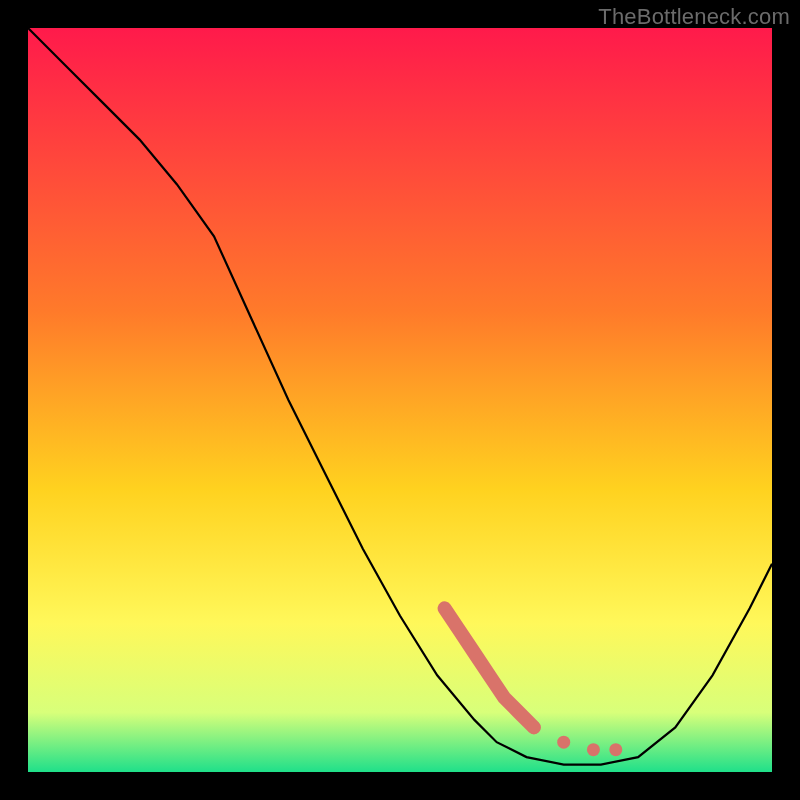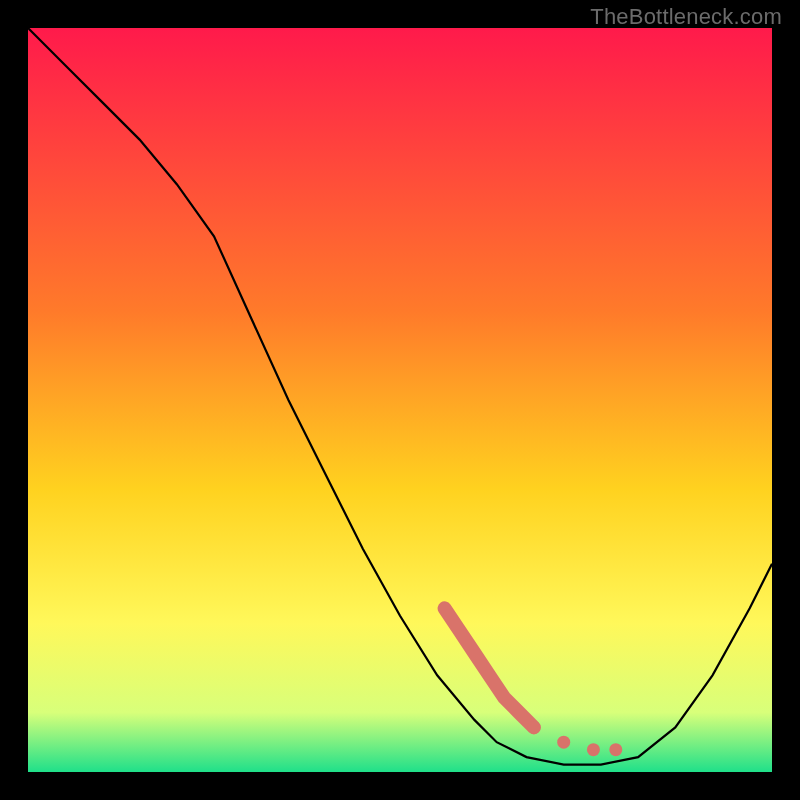--- a/index.html
+++ b/index.html
@@ -22,21 +22,21 @@
   .plot {
     position: absolute;
     left: 0;
     top: 0;
     width: 744px;
     height: 744px;
   }
   .watermark {
     position: absolute;
     top: 4px;
-    right: 18px;
+    right: 10px;
     color: #6b6b6b;
     font-size: 22px;
     font-weight: 500;
     letter-spacing: 0.2px;
   }
 </style>
 </head>
 <body>
 
 <div class="frame">

